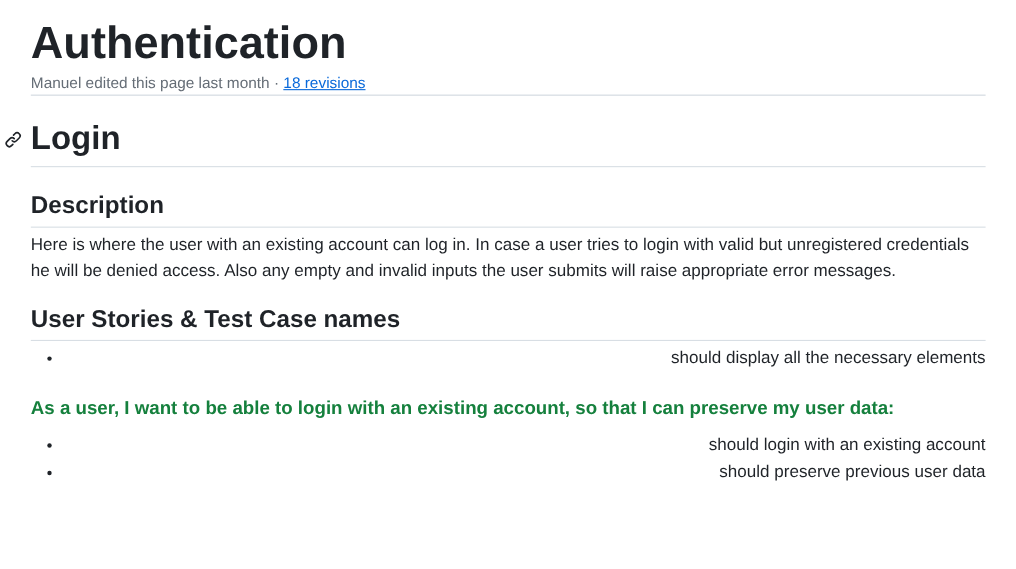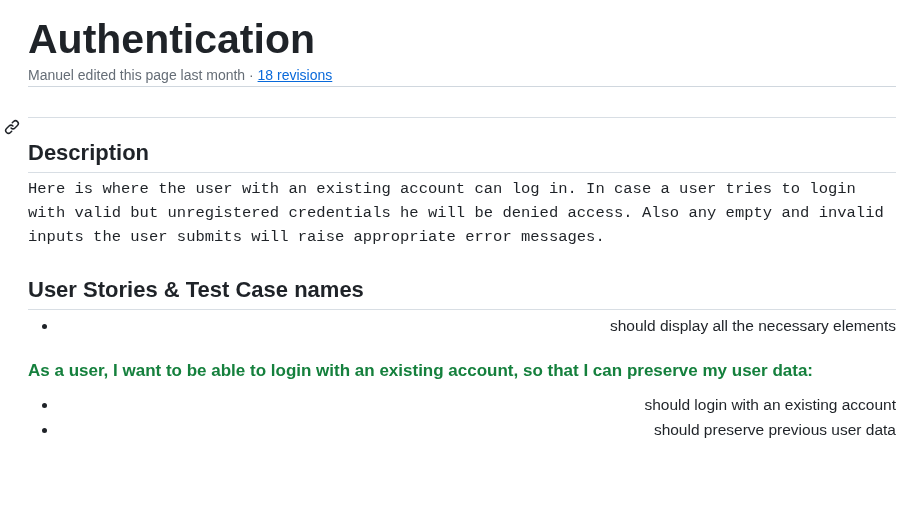--- a/index.html
+++ b/index.html
@@ -58,22 +58,21 @@
       font-weight: 600;
       color: #1f2328;
       padding-bottom: 6px;
       border-bottom: 1px solid #d8dee4;
       margin-bottom: 4px;
     }
     .paragraph {
       font-size: 15.5px;
       line-height: 1.55;
       color: #1f2328;
-      margin-bottom: 28px;
-      font-family: Liberation Mono, monospace;
+      margin-bottom: 18px;
     }
     .story-heading {
       font-size: 17px;
       font-weight: 600;
       color: #15803d;
       margin-bottom: 12px;
       margin-top: 22px;
     }
     ul {
       list-style: disc;
@@ -95,20 +94,21 @@
 <div class="meta-line">
   <span>Manuel edited this page last month · </span><a href="#">18 revisions</a>
 </div>
 
 <div class="section-h1-wrap">
   <span class="anchor-icon">
     <svg viewBox="0 0 16 16" fill="currentColor">
         <path d="m7.775 3.275 1.25-1.25a3.5 3.5 0 1 1 4.95 4.95l-2.5 2.5a3.5 3.5 0 0 1-4.95 0 .751.751 0 0 1 .018-1.042.751.751 0 0 1 1.042-.018 1.998 1.998 0 0 0 2.83 0l2.5-2.5a2.002 2.002 0 0 0-2.83-2.83l-1.25 1.25a.751.751 0 0 1-1.042-.018.751.751 0 0 1-.018-1.042Zm-4.69 9.64a1.998 1.998 0 0 0 2.83 0l1.25-1.25a.751.751 0 0 1 1.042.018.751.751 0 0 1 .018 1.042l-1.25 1.25a3.5 3.5 0 1 1-4.95-4.95l2.5-2.5a3.5 3.5 0 0 1 4.95 0 .751.751 0 0 1-.018 1.042.751.751 0 0 1-1.042.018 1.998 1.998 0 0 0-2.83 0l-2.5 2.5a1.998 1.998 0 0 0 0 2.83Z"></path>
       </svg>
   </span>
+  <h2 class="section-h1">Login</h2>
 </div>
 
 <h3 class="section-h2">Description</h3>
 
 <p class="paragraph">Here is where the user with an existing account can log in. In case a user tries to login with valid but unregistered credentials he will be denied access. Also any empty and invalid inputs the user submits will raise appropriate error messages.</p>
 
 <h3 class="section-h2">User Stories &amp; Test Case names</h3>
 
 <ul>
   <li>should display all the necessary elements</li>

